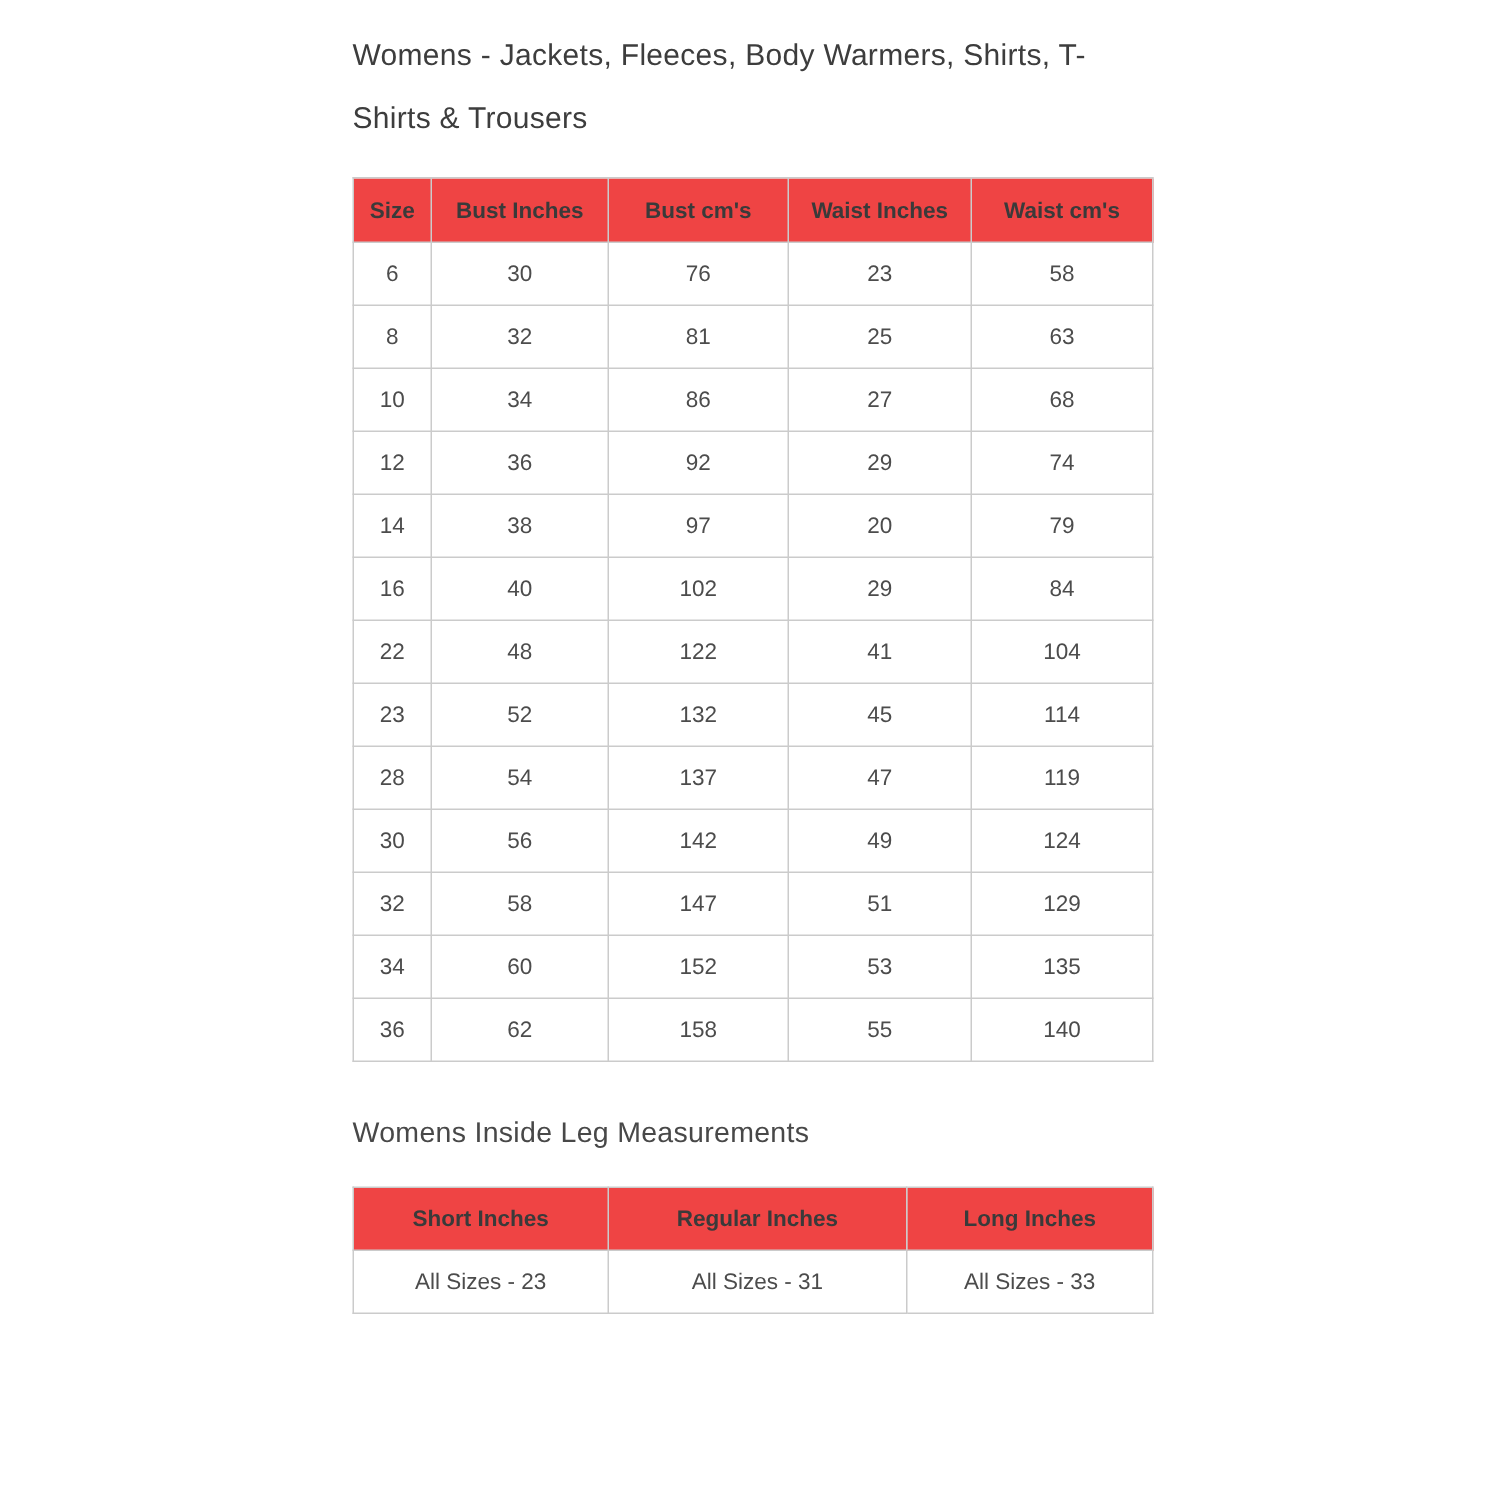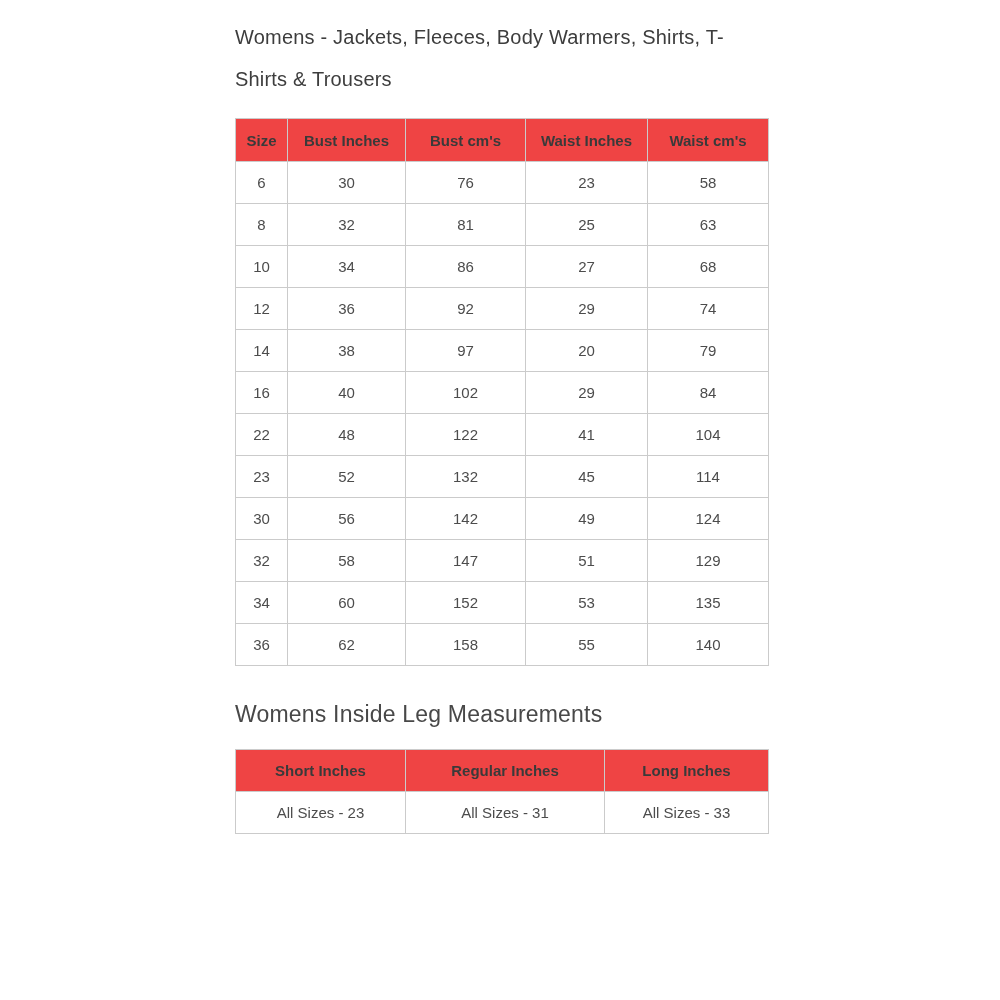--- a/index.html
+++ b/index.html
@@ -24,21 +24,21 @@
   h1.title {
     margin: 16px 0 0 0;
     font-size: 20px;
     line-height: 42px;
     font-weight: 400;
     color: #3d3d3d;
     letter-spacing: 0.2px;
   }
   h2.subtitle {
     margin: 36px 0 0 0;
-    font-size: 23px;
+    font-size: 19px;
     line-height: 24px;
     font-weight: 400;
     color: #484848;
     letter-spacing: 0.2px;
   }
   table {
     border-collapse: collapse;
     width: 533px;
     table-layout: fixed;
     color: #4c4c4c;
@@ -150,20 +150,27 @@
             <td>104</td>
           </tr>
           <tr>
             <td>23</td>
             <td>52</td>
             <td>132</td>
             <td>45</td>
             <td>114</td>
           </tr>
           <tr>
+            <td>28</td>
+            <td>54</td>
+            <td>137</td>
+            <td>47</td>
+            <td>119</td>
+          </tr>
+          <tr>
             <td>30</td>
             <td>56</td>
             <td>142</td>
             <td>49</td>
             <td>124</td>
           </tr>
           <tr>
             <td>32</td>
             <td>58</td>
             <td>147</td>

